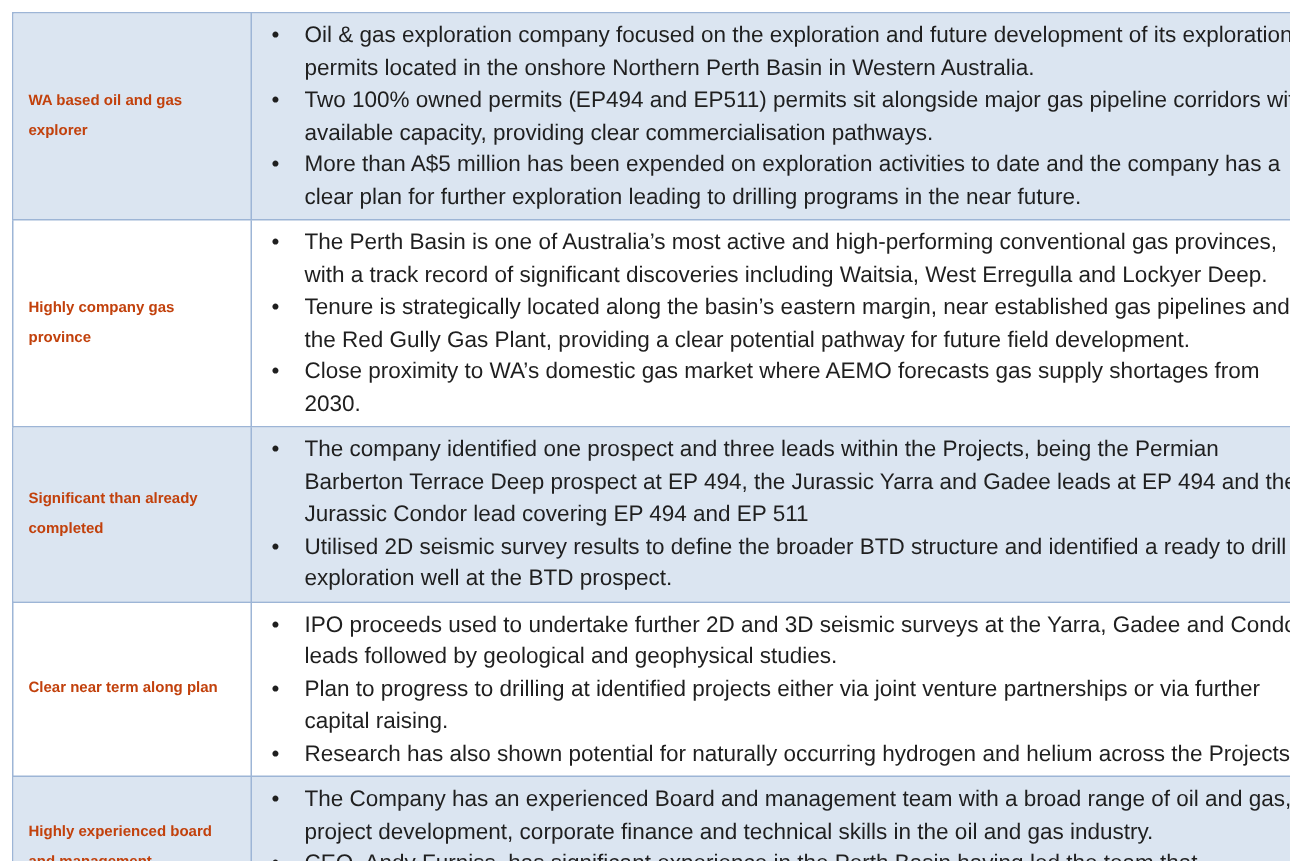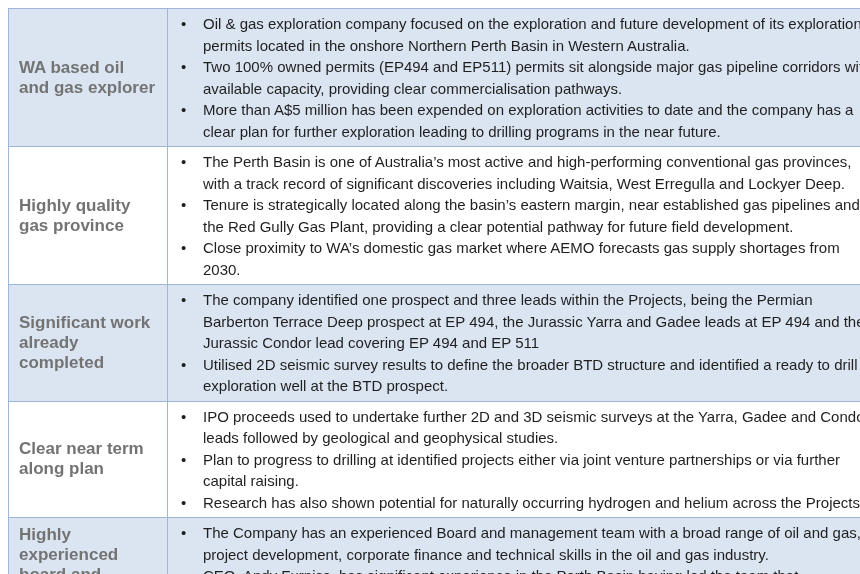--- a/index.html
+++ b/index.html
@@ -16,23 +16,23 @@
     table-layout:fixed;
   }
   table.summary td {
     border:1px solid #9db5d6;
     vertical-align:middle;
     overflow:hidden;
   }
   tr.last td { border-bottom-width:2px; }
   td.hdr {
     width:140px;
-    font-size:17px;
+    font-size:10px;
     font-weight:bold;
-    color:#737373;
+    color:#c2410c;
     line-height:20px;
     padding:4px 8px 4px 10px;
   }
   td.body {
     width:702px;
     font-size:15px;
     line-height:21.5px;
     padding:4px 10px 4px 4px;
   }
   td.body ul { margin:0; padding:0; list-style:none; }
@@ -63,34 +63,34 @@
           <ul>
             <li>Oil &amp; gas exploration company focused on the exploration and future development of its exploration permits located in the onshore Northern Perth Basin in Western Australia.</li>
             <li>Two 100% owned permits (EP494 and EP511) permits sit alongside major gas pipeline corridors with available capacity, providing clear commercialisation pathways.</li>
             <li>More than A$5 million has been expended on exploration activities to date and the company has a clear plan for further exploration leading to drilling programs in the near future.</li>
           </ul>
         </td>
       </tr>
 
       <tr class="r2">
         <td class="hdr">
-          <span>Highly quality gas province</span>
+          <span>Highly company gas province</span>
         </td>
         <td class="body">
           <ul>
             <li>The Perth Basin is one of Australia’s most active and high-performing conventional gas provinces, with a track record of significant discoveries including Waitsia, West Erregulla and Lockyer Deep.</li>
             <li>Tenure is strategically located along the basin’s eastern margin, near established gas pipelines and the Red Gully Gas Plant, providing a clear potential pathway for future field development.</li>
             <li>Close proximity to WA’s domestic gas market where AEMO forecasts gas supply shortages from 2030.</li>
           </ul>
         </td>
       </tr>
 
       <tr class="r3 shaded">
         <td class="hdr">
-          <span>Significant work already completed</span>
+          <span>Significant than already completed</span>
         </td>
         <td class="body">
           <ul>
             <li>The company identified one prospect and three leads within the Projects, being the Permian Barberton Terrace Deep prospect at EP 494, the Jurassic Yarra and Gadee leads at EP 494 and the Jurassic Condor lead covering EP 494 and EP 511</li>
             <li>Utilised 2D seismic survey results to define the broader BTD structure and identified a ready to drill exploration well at the BTD prospect.</li>
           </ul>
         </td>
       </tr>
 
       <tr class="r4">

